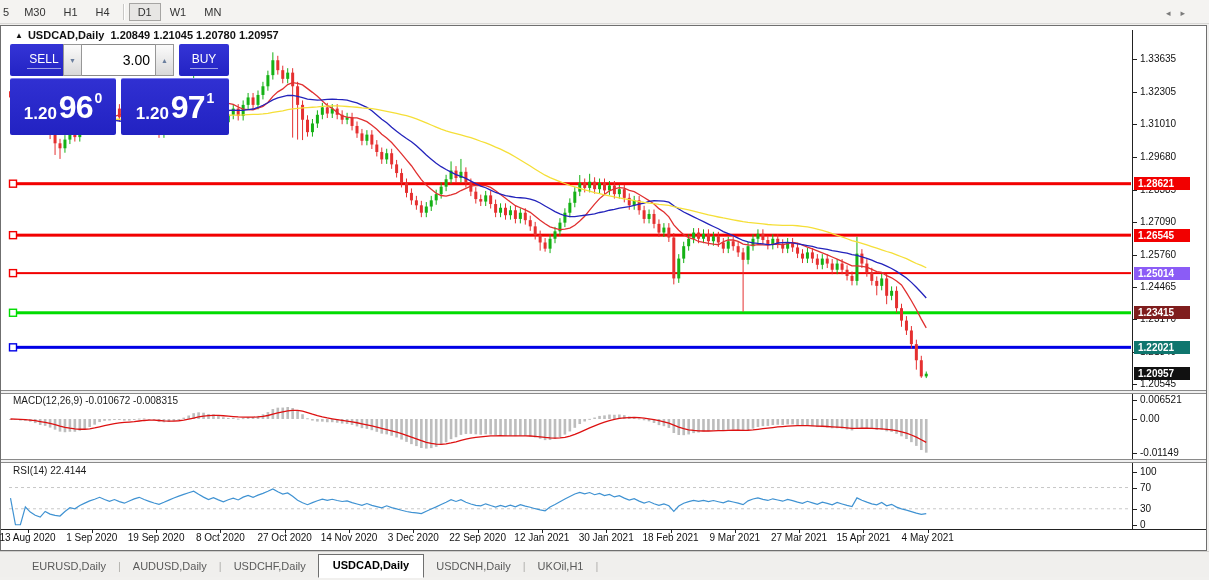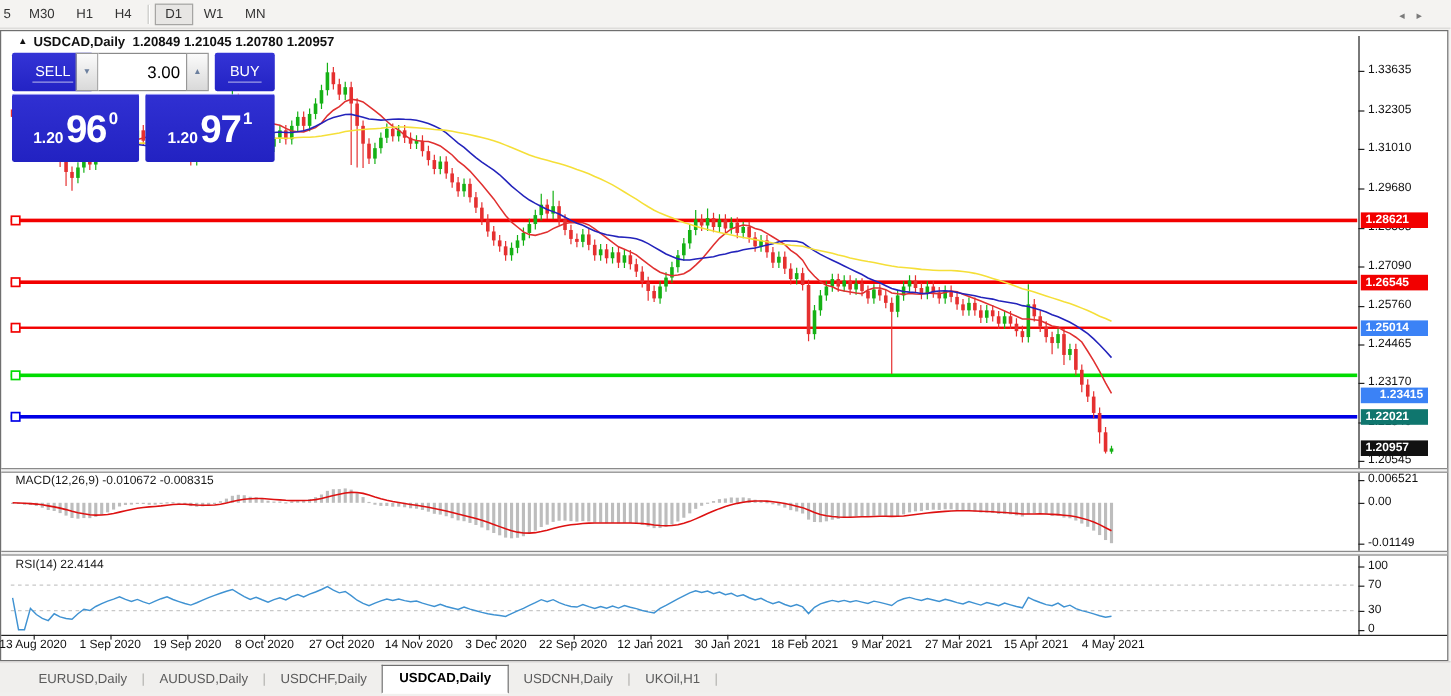--- a/index.html
+++ b/index.html
@@ -38,21 +38,21 @@
   #spin{position:absolute;left:53px;top:0;width:111px;height:32px;display:flex;}
   .spin-btn{width:19px;height:32px;background:linear-gradient(#fbfbfb,#d9d9d9);border:1px solid #979797;box-sizing:border-box;
             display:flex;align-items:center;justify-content:center;cursor:pointer;}
   .spin-btn .tri{font-size:7px;color:#6b7f9e;}
   #vol{width:73px;height:32px;border:1px solid #8a8a8a;border-left:none;border-right:none;box-sizing:border-box;
        font-family:"Liberation Sans",sans-serif;font-size:14px;text-align:right;padding-right:5px;color:#000;}
   .tp-big{position:absolute;top:34px;height:56px;background:linear-gradient(#3030d2,#2222c2);border-radius:2px;border-top:1px solid #7d7df0;
           color:#fff;display:flex;align-items:center;justify-content:center;cursor:pointer;}
   .tp-bid{left:0;width:106px;}
   .tp-ask{left:111px;width:108px;}
-  .tp-big .small{font-size:13px;font-weight:700;margin-top:14px;}
+  .tp-big .small{font-size:17px;font-weight:700;margin-top:14px;}
   .tp-big .big{font-size:32px;font-weight:700;letter-spacing:-1px;margin-left:2px;}
   .tp-big .sup{font-size:14px;font-weight:700;position:relative;top:-9px;margin-left:2px;}
   
   #tabbar{position:absolute;left:0;top:551px;width:1209px;height:26px;background:#f0efed;border-top:1px solid #cfcecc;
           display:flex;align-items:flex-end;padding-left:20px;box-sizing:border-box;}
   .tab{font-size:11px;color:#5a5a5a;padding:4px 12px 5px 12px;cursor:pointer;white-space:nowrap;}
   .tab.active{background:#fff;border:1px solid #6f6f6f;border-bottom:1px solid #fff;color:#000;font-weight:700;padding:4px 14px 6px 14px;position:relative;top:1px;}
   .tab-sep{color:#b0afac;font-size:11px;padding-bottom:5px;}
   #tab-arrows{position:absolute;right:14px;top:8px;font-size:9px;color:#7a7a7a;letter-spacing:10px;cursor:pointer;}
 </style>
@@ -740,22 +740,22 @@
         <div class="alab" style="top: 439.571px;">100</div>
         <div class="atick" style="top: 445.571px;"></div>
         <div class="alab" style="top: 455.524px;">70</div>
         <div class="atick" style="top: 461.524px;"></div>
         <div class="alab" style="top: 476.794px;">30</div>
         <div class="atick" style="top: 482.794px;"></div>
         <div class="alab" style="top: 492.746px;">0</div>
         <div class="atick" style="top: 498.746px;"></div>
         <div class="abox" style="top: 151.194px; background: rgb(242, 0, 0);">1.28621</div>
         <div class="abox" style="top: 202.665px; background: rgb(242, 0, 0);">1.26545</div>
-        <div class="abox" style="top: 240.624px; background: #3b82f6;">1.25014</div>
-        <div class="abox" style="top: 297px; background: #3b82f6; text-align: right;">1.23415</div>
+        <div class="abox" style="top: 240.624px; background: #8b5cf6;">1.25014</div>
+        <div class="abox" style="top: 280px; background: #7f1d1d;">1.23415</div>
         <div class="abox" style="top: 314.831px; background: #0f766e;">1.22021</div>
         <div class="abox" style="top: 341.211px; background: rgb(17, 17, 17);">1.20957</div>
       </div>
     <div id="date-labels">
         <div class="dlab" style="left: 26.5px;">13 Aug 2020</div>
         <div class="dtick" style="left: 26.5px;"></div>
         <div class="dlab" style="left: 90.8px;">1 Sep 2020</div>
         <div class="dtick" style="left: 90.8px;"></div>
         <div class="dlab" style="left: 155.1px;">19 Sep 2020</div>
         <div class="dtick" style="left: 155.1px;"></div>

